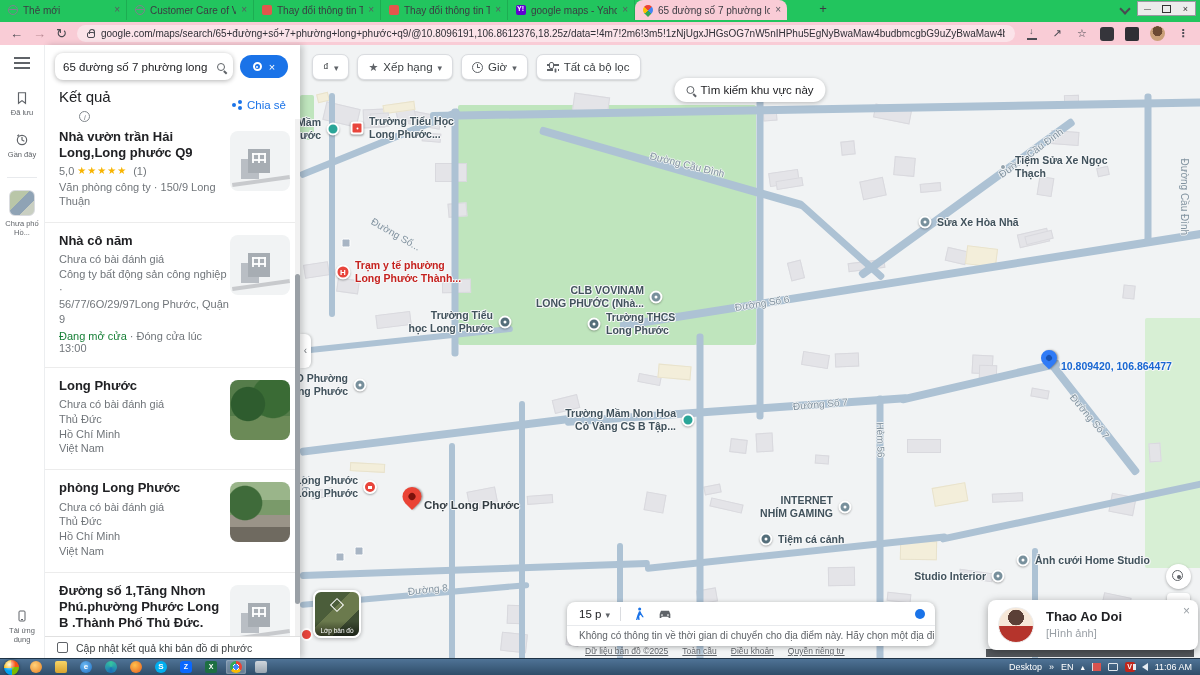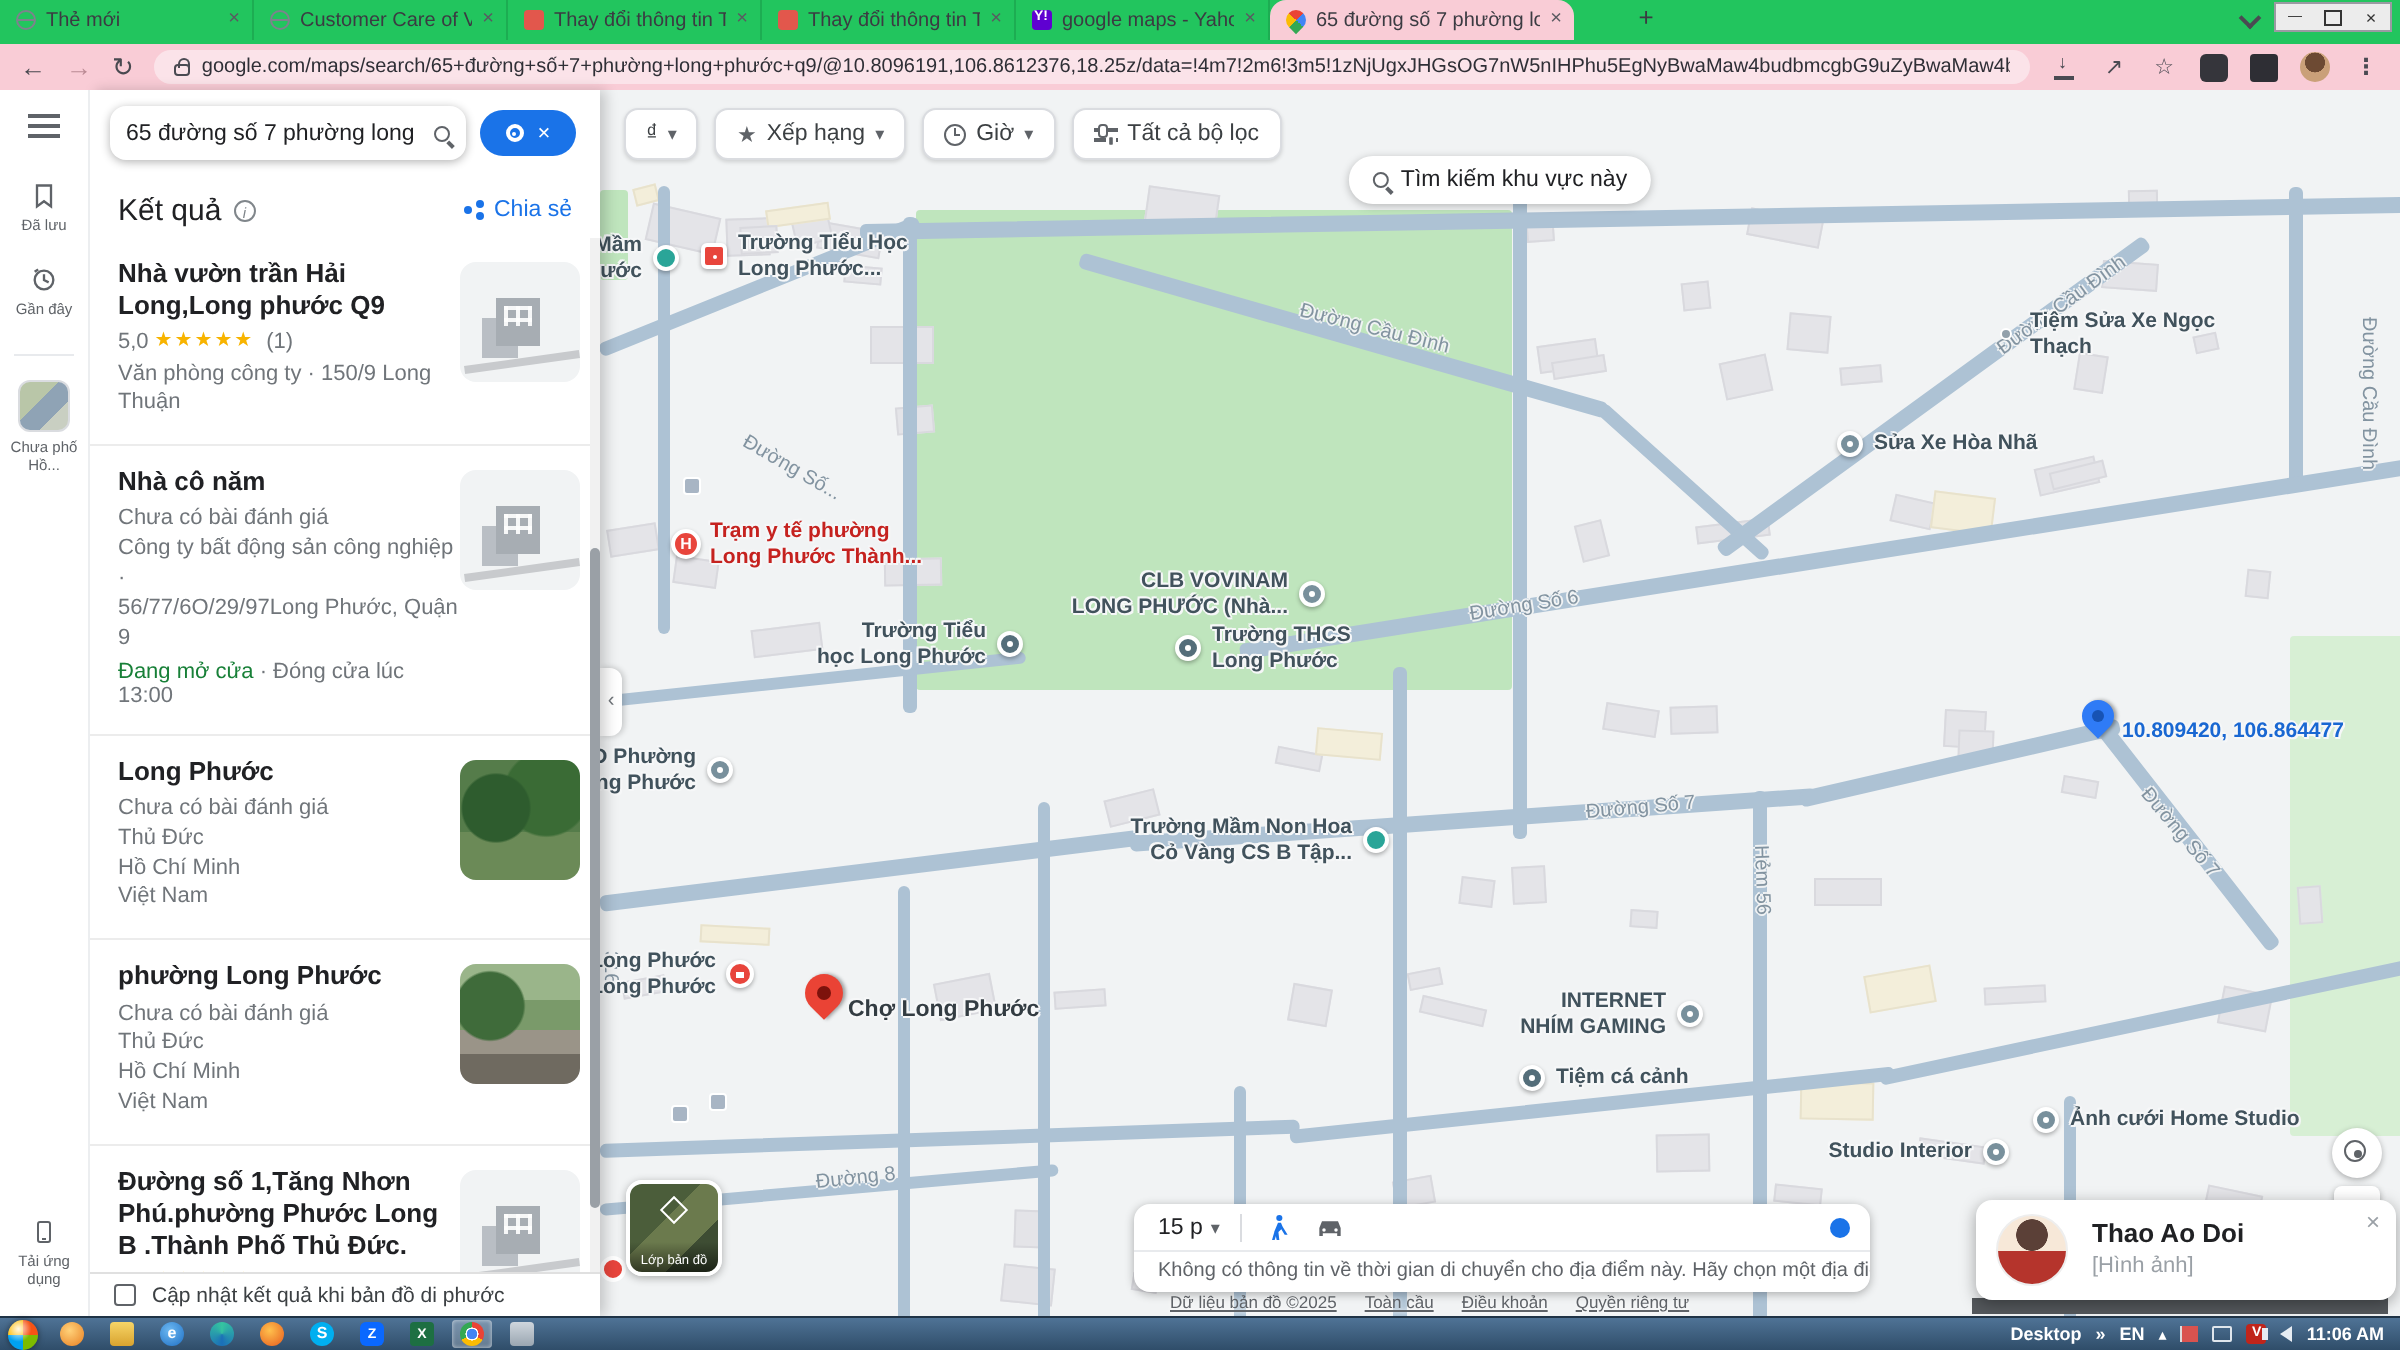--- a/index.html
+++ b/index.html
@@ -64,21 +64,21 @@
   .sidebar{position:absolute;left:45px;top:45px;width:255px;height:613px;background:#fff;z-index:25;box-shadow:3px 0 6px rgba(0,0,0,.18);}
   .searchrow{position:absolute;left:0;top:8px;width:255px;height:30px;}
   .searchbox{position:absolute;left:10px;top:0;width:178px;height:27px;background:#fff;border-radius:8px;box-shadow:0 1px 5px rgba(0,0,0,.3);display:flex;align-items:center;padding:0 8px;gap:6px;}
   .searchbox input{border:none;outline:none;flex:1;font-size:11.5px;color:#202124;background:transparent;min-width:0;}
   .bluepill{position:absolute;right:12px;top:2px;width:48px;height:23px;background:#1a73e8;border-radius:13px;display:flex;align-items:center;justify-content:center;gap:7px;cursor:pointer;}
   .bp-target{width:9px;height:9px;border:2px solid #fff;border-radius:50%;position:relative;}
   .bp-target::before{content:"";position:absolute;left:1.5px;top:1.5px;width:2px;height:2px;background:#fff;border-radius:50%;}
   .bp-x{color:#fff;font-size:11px;}
   .bp-x::before{content:"×";}
   .resultshdr{position:absolute;left:0;top:46px;width:255px;height:28px;display:flex;align-items:center;padding:0 14px;}
-  .kq{font-size:15px;color:#202124;display:flex;align-items:center;gap:6px;}
+  .kq{font-size:15px;color:#202124;display:flex;align-items:center;gap:6px;flex-direction:column;}
   .info-i{width:11px;height:11px;border:1px solid #80868b;border-radius:50%;font-size:7.5px;color:#80868b;text-align:center;line-height:11px;font-style:italic;}
   .info-i::before{content:"i";}
   .share{margin-left:auto;display:flex;align-items:center;gap:5px;color:#1a73e8;font-size:11.5px;cursor:pointer;}
   .share-ic{width:10px;height:10px;position:relative;}
   .share-ic::before,.share-ic::after{content:"";position:absolute;width:4px;height:4px;border-radius:50%;background:#1a73e8;}
   .share-ic::before{right:0;top:0;box-shadow:0 6px 0 #1a73e8;}
   .share-ic::after{left:0;top:3px;}
   .results{position:absolute;left:0;top:74px;width:255px;height:540px;overflow:hidden;}
   .res{position:relative;padding:10px 14px 13px;border-bottom:1px solid #ececec;cursor:pointer;min-height:74px;}
   .res-title{font-size:13px;font-weight:bold;color:#202124;line-height:1.25;width:168px;}
@@ -193,21 +193,21 @@
   .a-edge i{background:conic-gradient(#35c4a0,#1b6fb8,#35c4a0);}
   .a-ff i{background:radial-gradient(circle at 40% 35%,#ffc14d,#e65c1e);}
   .a-skype i{background:#00aff0;}
   .a-skype i::before{content:"S";}
   .a-zalo i{border-radius:3px;background:#0a68ff;}
   .a-zalo i::before{content:"Z";font-size:7px;}
   .a-excel i{border-radius:2px;background:#1d6f42;}
   .a-excel i::before{content:"X";font-size:7px;}
   .a-chrome i{background:radial-gradient(circle at 50% 50%,#4285f4 0 30%,#fff 31% 38%,transparent 39%),conic-gradient(#ea4335 0 120deg,#fbbc04 120deg 240deg,#34a853 240deg);}
   .a-paint i{border-radius:2px;background:linear-gradient(#cfd6dd,#9aa6b1);}
-  .tray{margin-left:auto;display:flex;align-items:center;gap:7px;color:#fff;font-size:9px;padding-right:4px;font-weight:bold;}
+  .tray{margin-left:auto;display:flex;align-items:center;gap:7px;color:#fff;font-size:9px;padding-right:4px;}
   .tr-up::before{content:"▴";font-size:8px;}
   .tr-flag{width:9px;height:8px;background:#d9534f;border-left:1.5px solid #ddd;}
   .tr-mon{width:10px;height:8px;border:1.5px solid #dfe6ec;border-radius:1px;}
   .tr-v{width:10px;height:10px;background:#c0251b;border-radius:2px;color:#fff;font-size:7px;font-weight:bold;text-align:center;line-height:10px;}
   .tr-v::before{content:"V";}
   .tr-spk{width:0;height:0;border-top:4px solid transparent;border-bottom:4px solid transparent;border-right:6px solid #e6ecf2;position:relative;}
   .tr-spk::before{content:"";position:absolute;left:-9px;top:-3px;width:3px;height:6px;background:#e6ecf2;}
   .chevr::before{content:"»";}
 </style>
 </head>
@@ -358,21 +358,21 @@
           <div class="res-title">Long Phước</div>
 
           <div class="res-lines">Chưa có bài đánh giá
 Thủ Đức
 Hồ Chí Minh
 Việt Nam</div>
 
           <div class="thumb t-ph1"></div>
         </div>
         <div class="res">
-          <div class="res-title">phường Long Phước</div>
+          <div class="res-title">phòng Long Phước</div>
 
           <div class="res-lines">Chưa có bài đánh giá
 Thủ Đức
 Hồ Chí Minh
 Việt Nam</div>
 
           <div class="thumb t-ph2"></div>
         </div>
         <div class="res">
           <div class="res-title">Đường số 1,Tăng Nhơn Phú.phường Phước Long B .Thành Phố Thủ Đức.</div>

